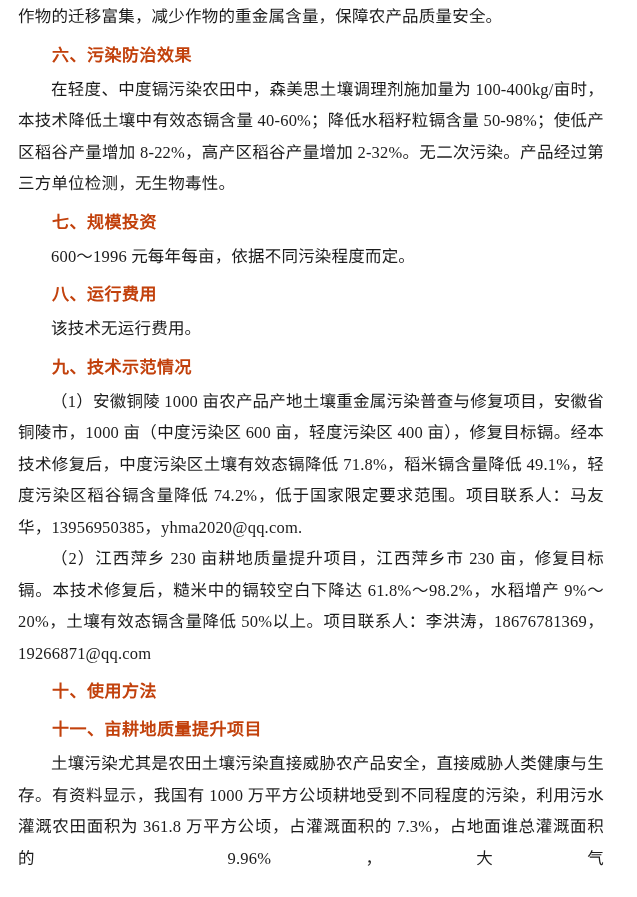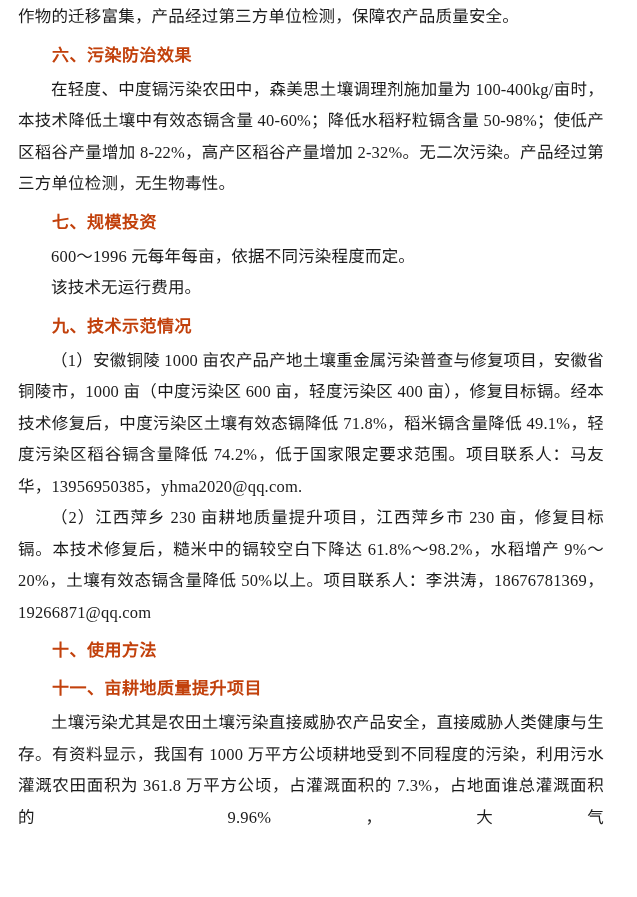--- a/index.html
+++ b/index.html
@@ -55,25 +55,26 @@
     color: #1b1b1b;
     letter-spacing: 2px;
     margin-top: 44px;
   }
 </style>
 </head>
 <body>
 
 <div class="page">
   <div class="content">
-      <p class="paragraph no-indent">作物的迁移富集，产品经过第三方单位检测，保障农产品质量安全。</p>
+      <p class="paragraph no-indent">作物的迁移富集，减少作物的重金属含量，保障农产品质量安全。</p>
       <h3 class="heading">六、污染防治效果</h3>
       <p class="paragraph">在轻度、中度镉污染农田中，森美思土壤调理剂施加量为 100-400kg/亩时，本技术降低土壤中有效态镉含量 40-60%；降低水稻籽粒镉含量 50-98%；使低产区稻谷产量增加 8-22%，高产区稻谷产量增加 2-32%。无二次污染。产品经过第三方单位检测，无生物毒性。</p>
       <h3 class="heading">七、规模投资</h3>
       <p class="paragraph">600～1996 元每年每亩，依据不同污染程度而定。</p>
+      <h3 class="heading">八、运行费用</h3>
       <p class="paragraph">该技术无运行费用。</p>
       <h3 class="heading">九、技术示范情况</h3>
       <p class="paragraph">（1）安徽铜陵 1000 亩农产品产地土壤重金属污染普查与修复项目，安徽省铜陵市，1000 亩（中度污染区 600 亩，轻度污染区 400 亩），修复目标镉。经本技术修复后，中度污染区土壤有效态镉降低 71.8%，稻米镉含量降低 49.1%，轻度污染区稻谷镉含量降低 74.2%，低于国家限定要求范围。项目联系人：马友华，13956950385，yhma2020@qq.com.</p>
       <p class="paragraph">（2）江西萍乡 230 亩耕地质量提升项目，江西萍乡市 230 亩，修复目标镉。本技术修复后，糙米中的镉较空白下降达 61.8%～98.2%，水稻增产 9%～20%，土壤有效态镉含量降低 50%以上。项目联系人：李洪涛，18676781369，19266871@qq.com</p>
       <h3 class="heading">十、使用方法</h3>
       <h3 class="heading">十一、亩耕地质量提升项目</h3>
       <p class="paragraph continues">土壤污染尤其是农田土壤污染直接威胁农产品安全，直接威胁人类健康与生存。有资料显示，我国有 1000 万平方公顷耕地受到不同程度的污染，利用污水灌溉农田面积为 361.8 万平方公顷，占灌溉面积的 7.3%，占地面谁总灌溉面积的 9.96%，大气</p>
     </div>
   <div class="page-number">— 82 —</div>
 </div>

